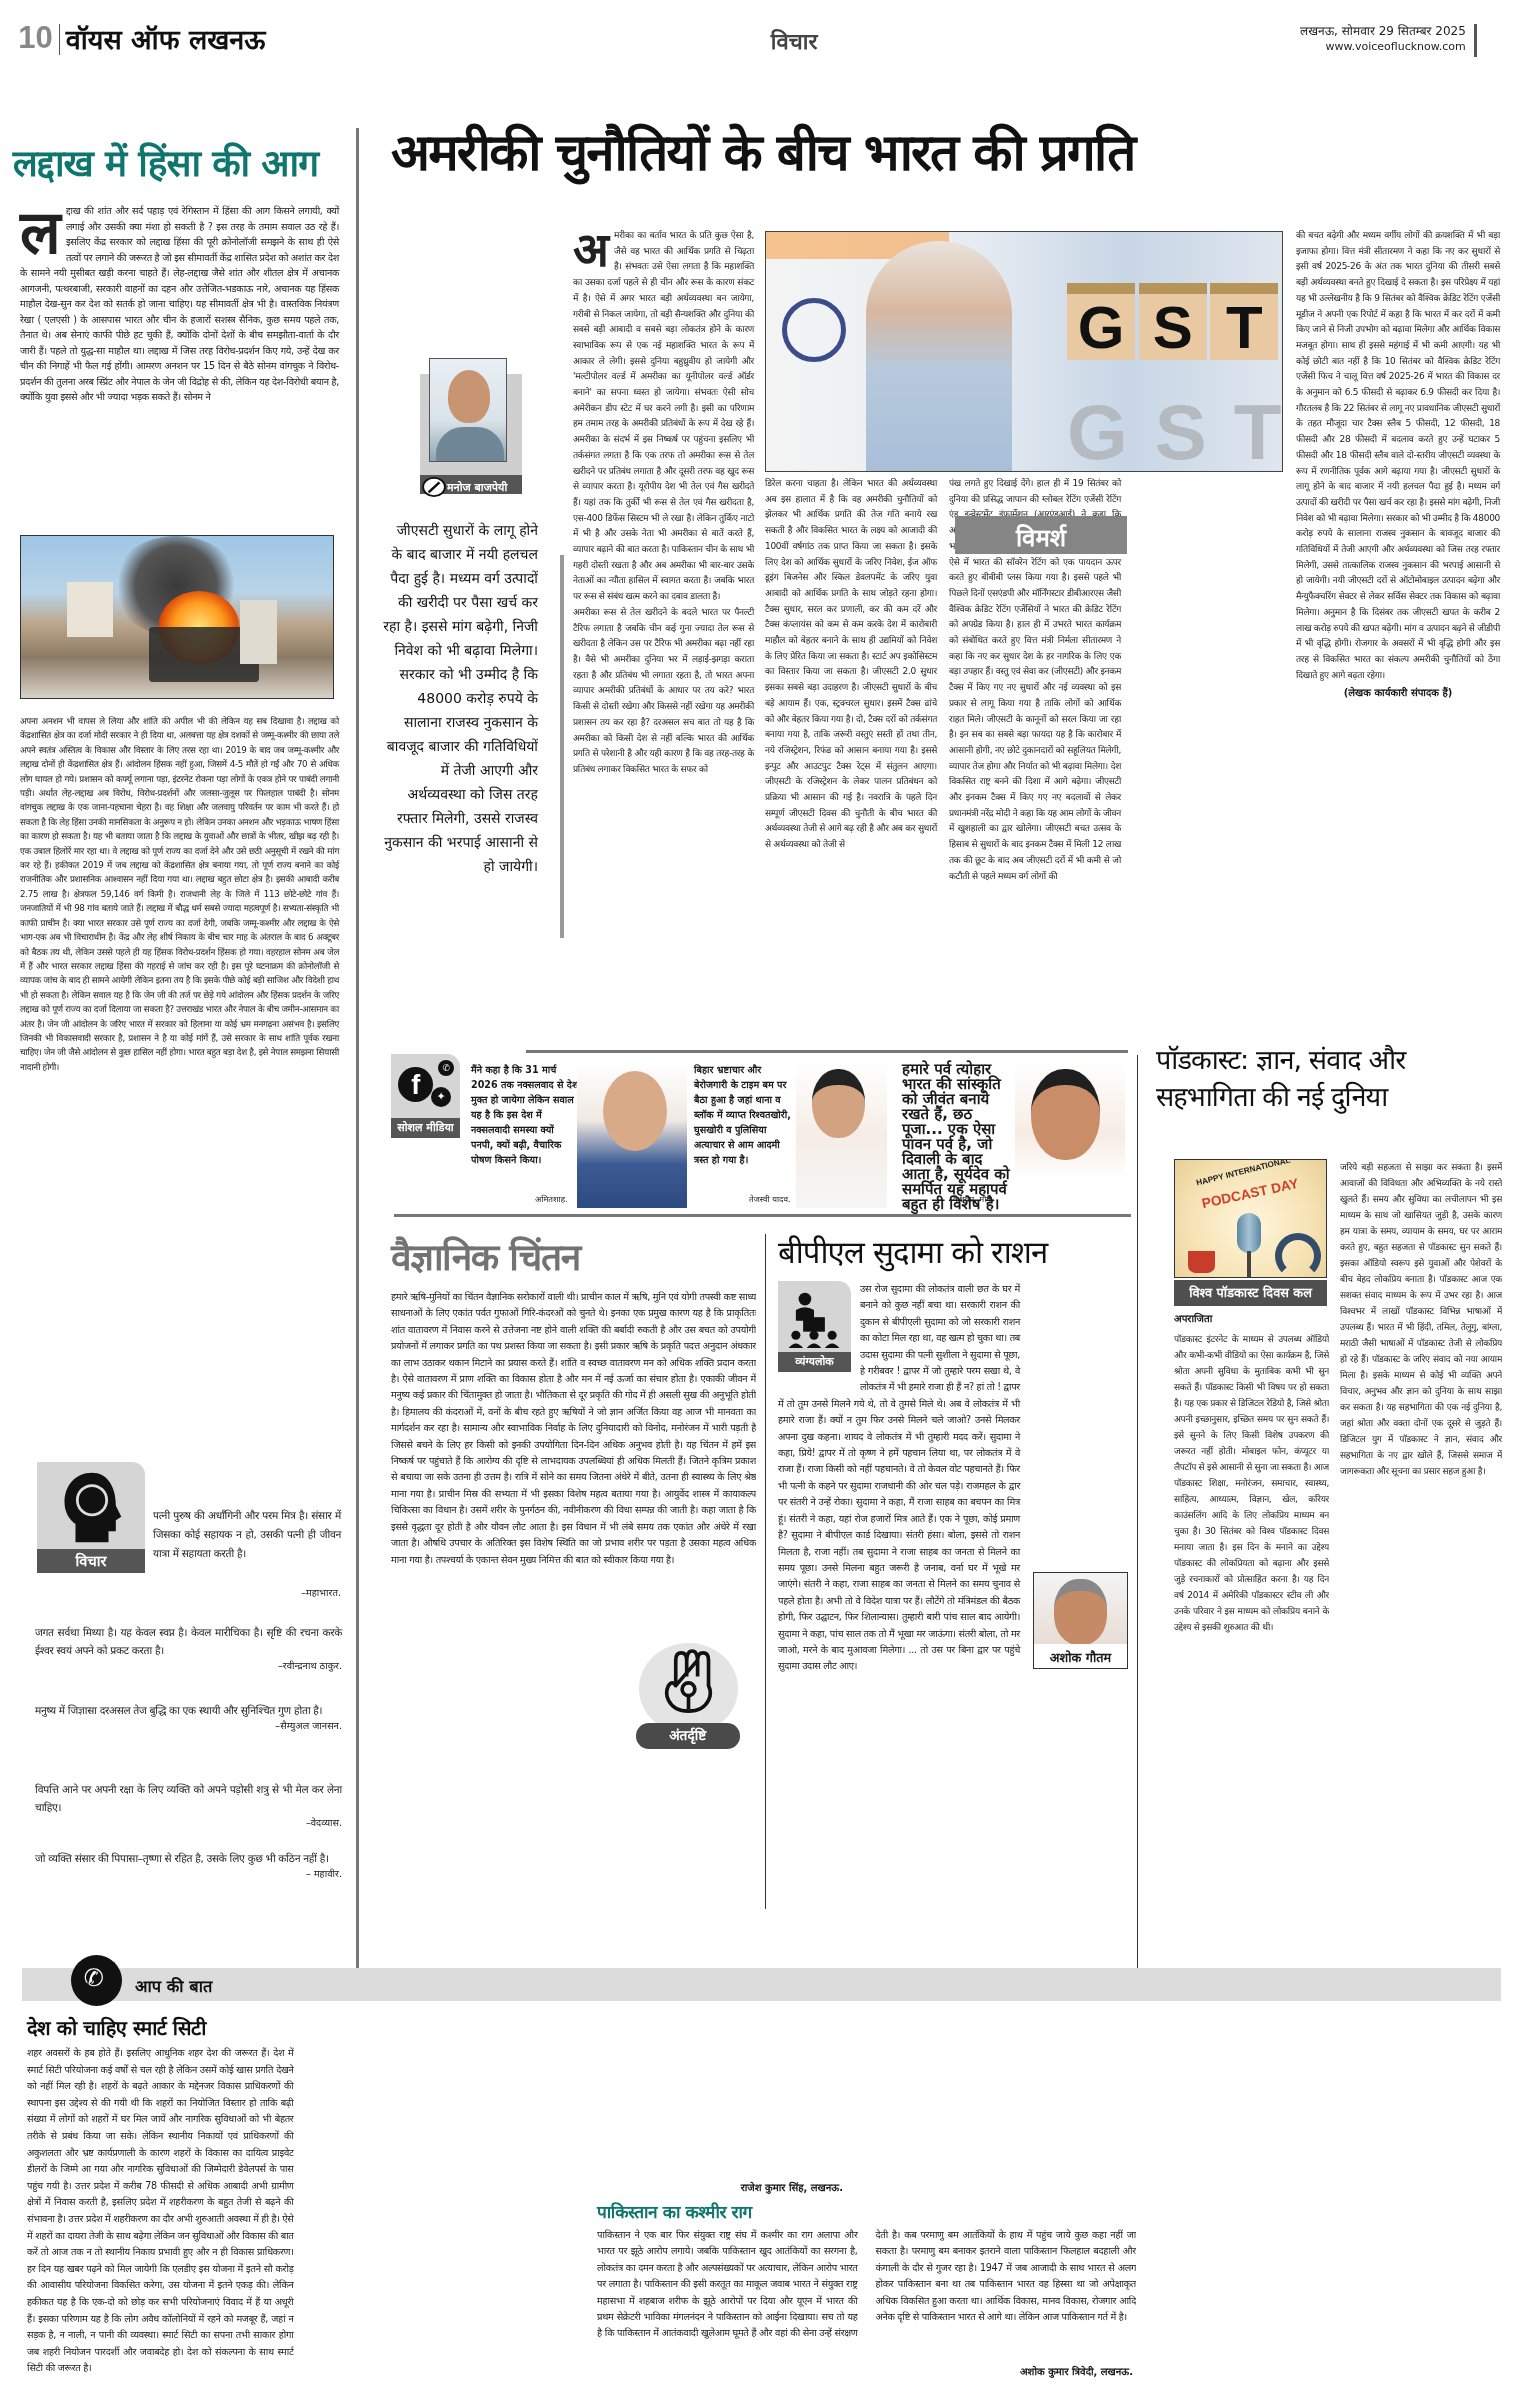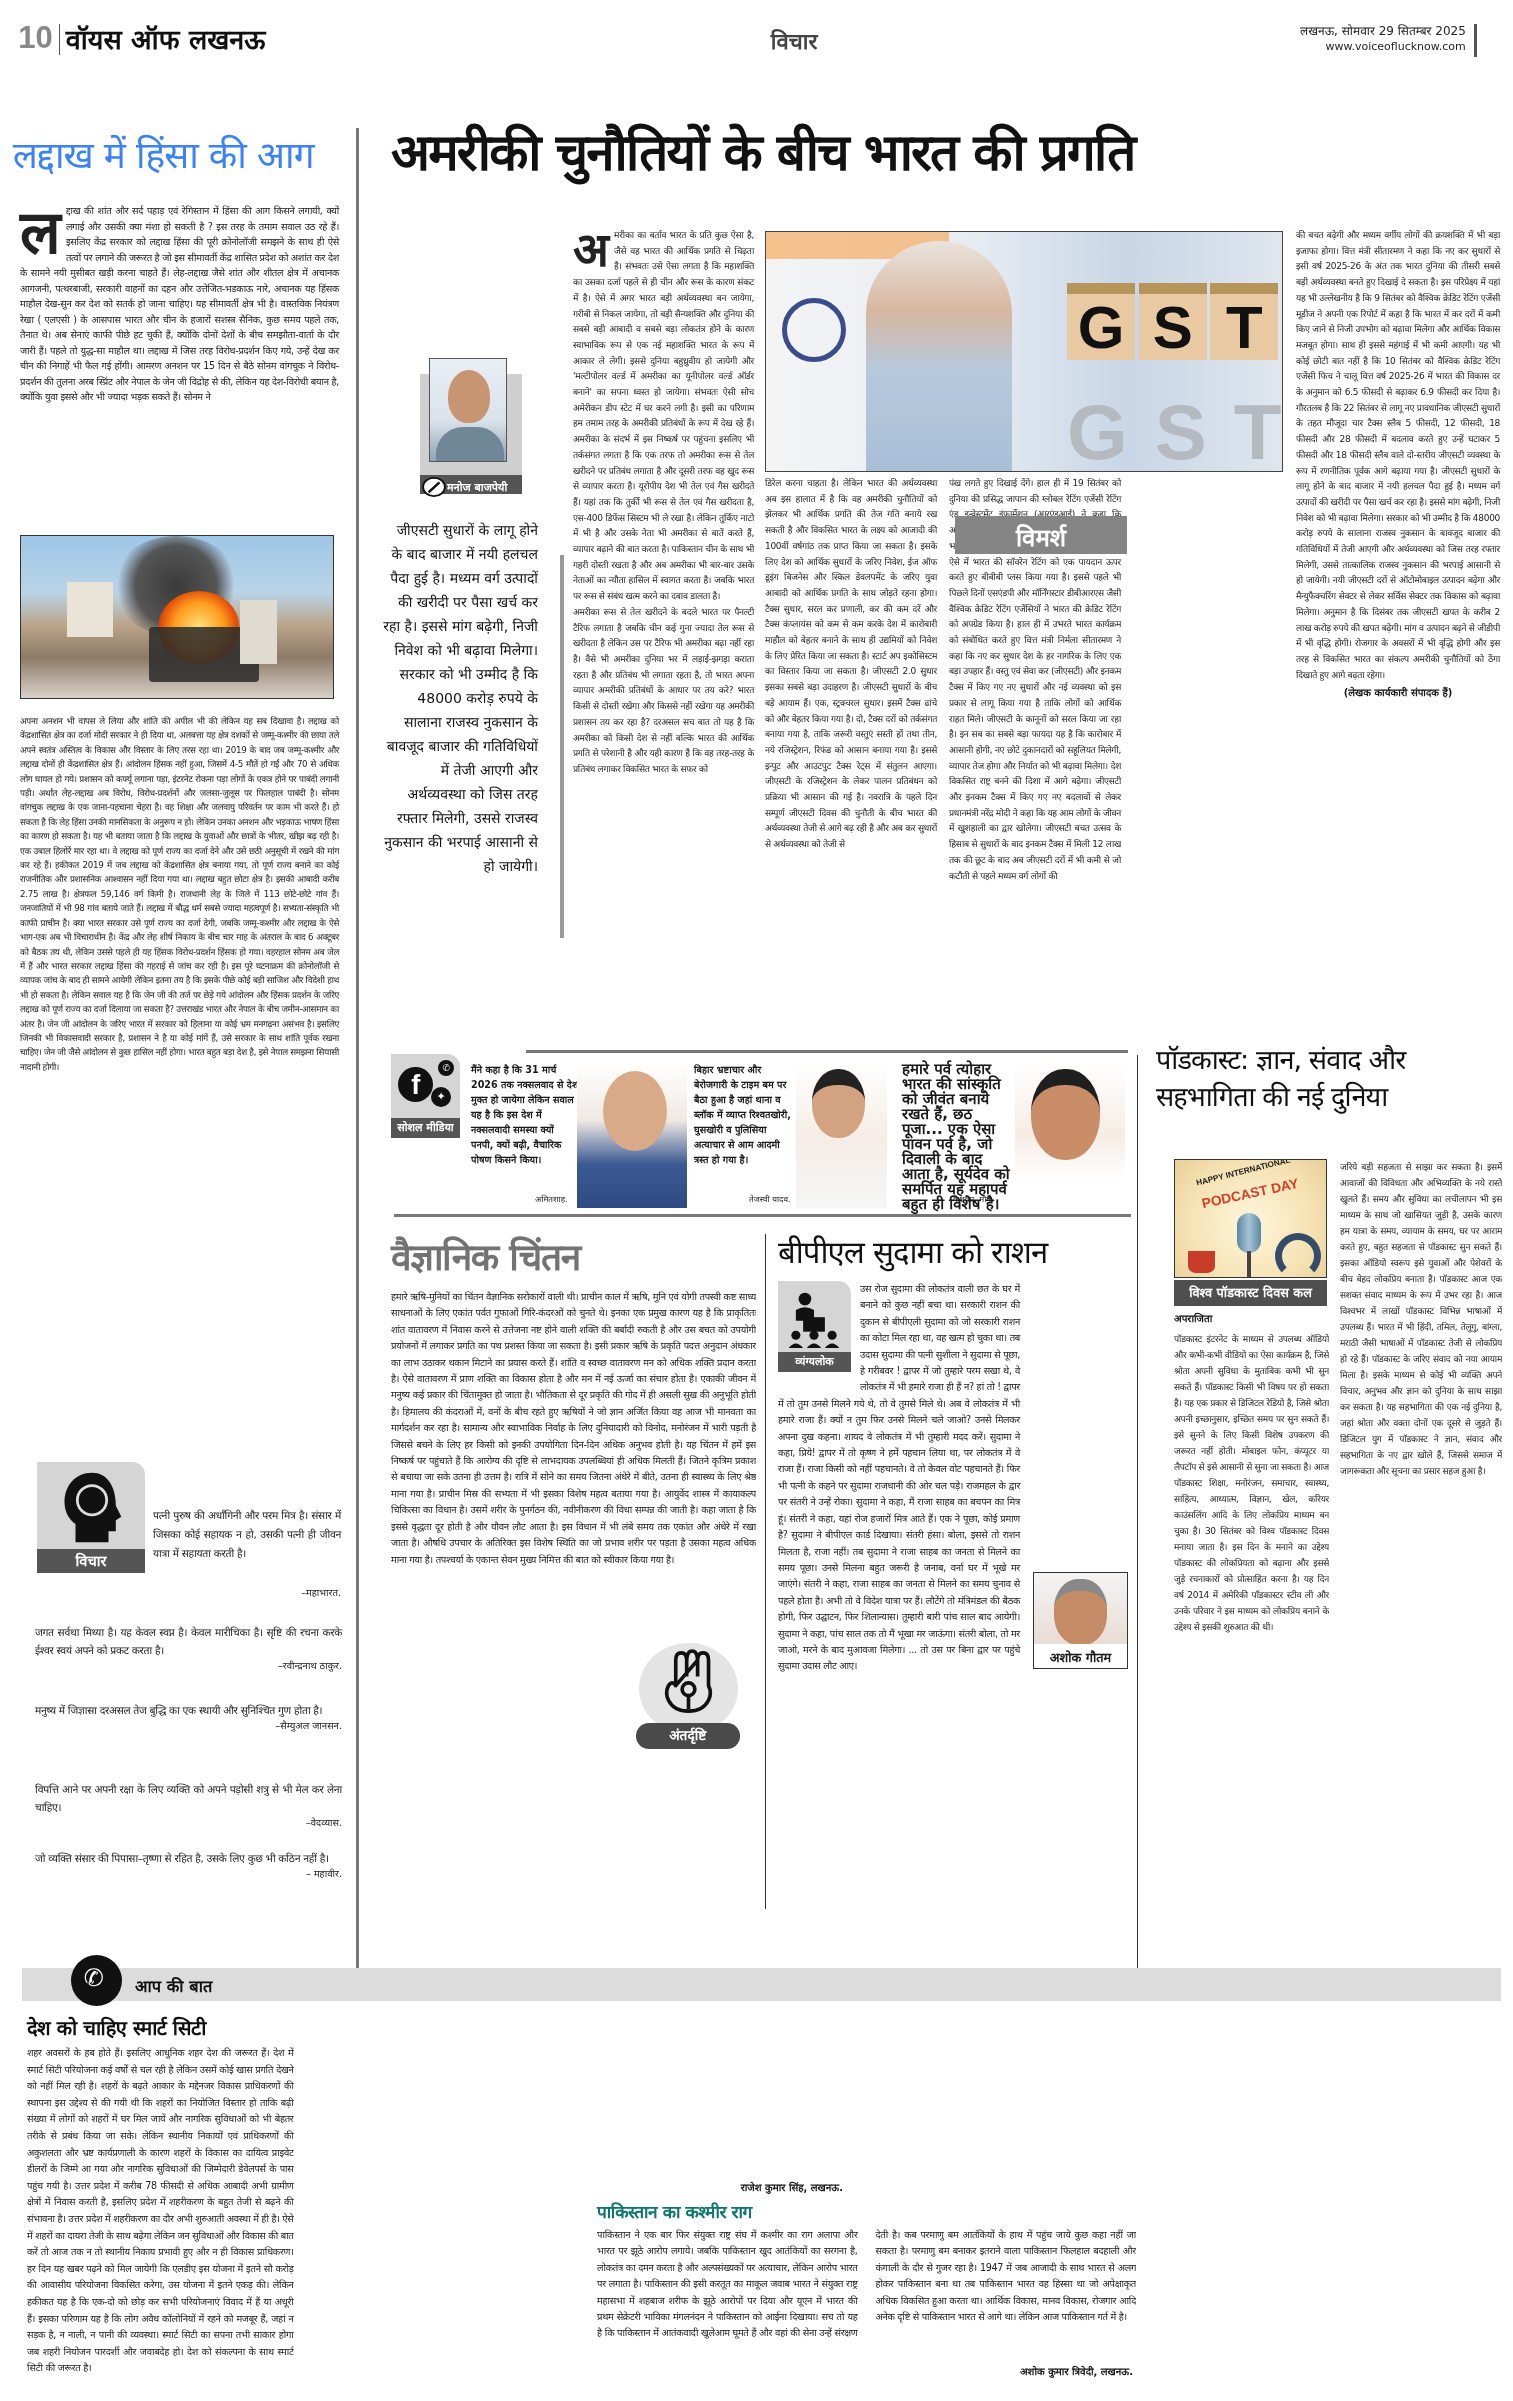--- a/index.html
+++ b/index.html
@@ -25,21 +25,21 @@
 <div class="abs" style="left:12.8px;top:16.4px;width:1488px;height:47px;">
   <span class="abs" style="left:5.5px;top:3.7px;font-size:31px;font-weight:700;color:#888;font-family:'Liberation Sans',sans-serif;">10</span>
   <div class="abs" style="left:46px;top:7.3px;width:0.9px;height:31px;background:#555;"></div>
   <span class="abs" style="left:53px;top:3.7px;font-size:27px;font-weight:700;color:#111;">वॉयस ऑफ लखनऊ</span>
   <span class="abs" style="left:758px;top:9px;font-size:22px;font-weight:700;color:#444;">विचार</span>
   <span class="abs" style="right:35px;top:5.5px;font-size:12px;color:#222;text-align:right;">लखनऊ, सोमवार 29 सितम्बर 2025</span>
   <span class="abs" style="right:35px;top:24px;font-size:11px;color:#222;">www.voiceoflucknow.com</span>
   <div class="abs" style="right:24px;top:7.3px;width:2.7px;height:33px;background:#555;"></div>
 </div>
 
-<h2 class="abs hdr-title" style="left:12.8px;top:128px;font-size:37px;font-weight:400;color:#3b82f6;letter-spacing:-0.9px;">लद्दाख में हिंसा की आग</h2>
+<h2 class="abs hdr-title" style="left:12.8px;top:136px;font-size:37px;font-weight:700;color:#0f766e;letter-spacing:-0.9px;">लद्दाख में हिंसा की आग</h2>
 <div class="abs" style="left:20px;top:203px;width:319px;">
   <div class="txt">
     <span class="dropcap" style="font-size:60px;margin-top:3.7px;">ल</span>
     <span>द्दाख की शांत और सर्द पहाड़ एवं रेगिस्तान में हिंसा की आग किसने लगायी, क्यों लगाई और उसकी क्या मंशा हो सकती है ? इस तरह के तमाम सवाल उठ रहे हैं। इसलिए केंद्र सरकार को लद्दाख हिंसा की पूरी क्रोनोलॉजी समझने के साथ ही ऐसे तत्वों पर लगाने की जरूरत है जो इस सीमावर्ती केंद्र शासित प्रदेश को अशांत कर देश के सामने नयी मुसीबत खड़ी करना चाहते हैं। लेह-लद्दाख जैसे शांत और शीतल क्षेत्र में अचानक आगजनी, पत्थरबाजी, सरकारी वाहनों का दहन और उत्तेजित-भडकाऊ नारे, अचानक यह हिंसक माहौल देख-सुन कर देश को सतर्क हो जाना चाहिए। यह सीमावर्ती क्षेत्र भी है। वास्तविक नियंत्रण रेखा ( एलएसी ) के आसपास भारत और चीन के हजारों सशस्त्र सैनिक, कुछ समय पहले तक, तैनात थे। अब सेनाएं काफी पीछे हट चुकी हैं, क्योंकि दोनों देशों के बीच समझौता-वार्ता के दौर जारी हैं। पहले तो युद्ध-सा माहौल था। लद्दाख में जिस तरह विरोध-प्रदर्शन किए गये, उन्हें देख कर चीन की निगाहें भी फैल गई होंगी। आमरण अनशन पर 15 दिन से बैठे सोनम वांगचुक ने विरोध-प्रदर्शन की तुलना अरब स्प्रिंट और नेपाल के जेन जी विद्रोह से की, लेकिन यह देश-विरोधी बयान है, क्योंकि युवा इससे और भी ज्यादा भड़क सकते हैं। सोनम ने</span>
   </div>
 </div>
 <div class="ph" style="left:20px;top:535px;width:314px;height:164px;background:linear-gradient(180deg,#9fc6e6 0%,#b9d4e8 35%,#bba58a 55%,#8c7a66 75%,#d9d2c9 100%);border:0.9px solid #333;">
   <div class="abs" style="left:91px;top:0;width:128px;height:100px;border-radius:50%;background:radial-gradient(circle,#3a3a3a 0%,#555 50%,rgba(90,90,90,0) 72%);"></div>
   <div class="abs" style="left:137px;top:55px;width:82px;height:73px;border-radius:50%;background:radial-gradient(circle,#ffe27a 0%,#ff9c1f 45%,#e04c08 70%,rgba(200,60,0,0) 80%);"></div>
   <div class="abs" style="left:128px;top:91px;width:110px;height:55px;background:#2a2a2a;border-radius:3.7px;opacity:.85;"></div>

